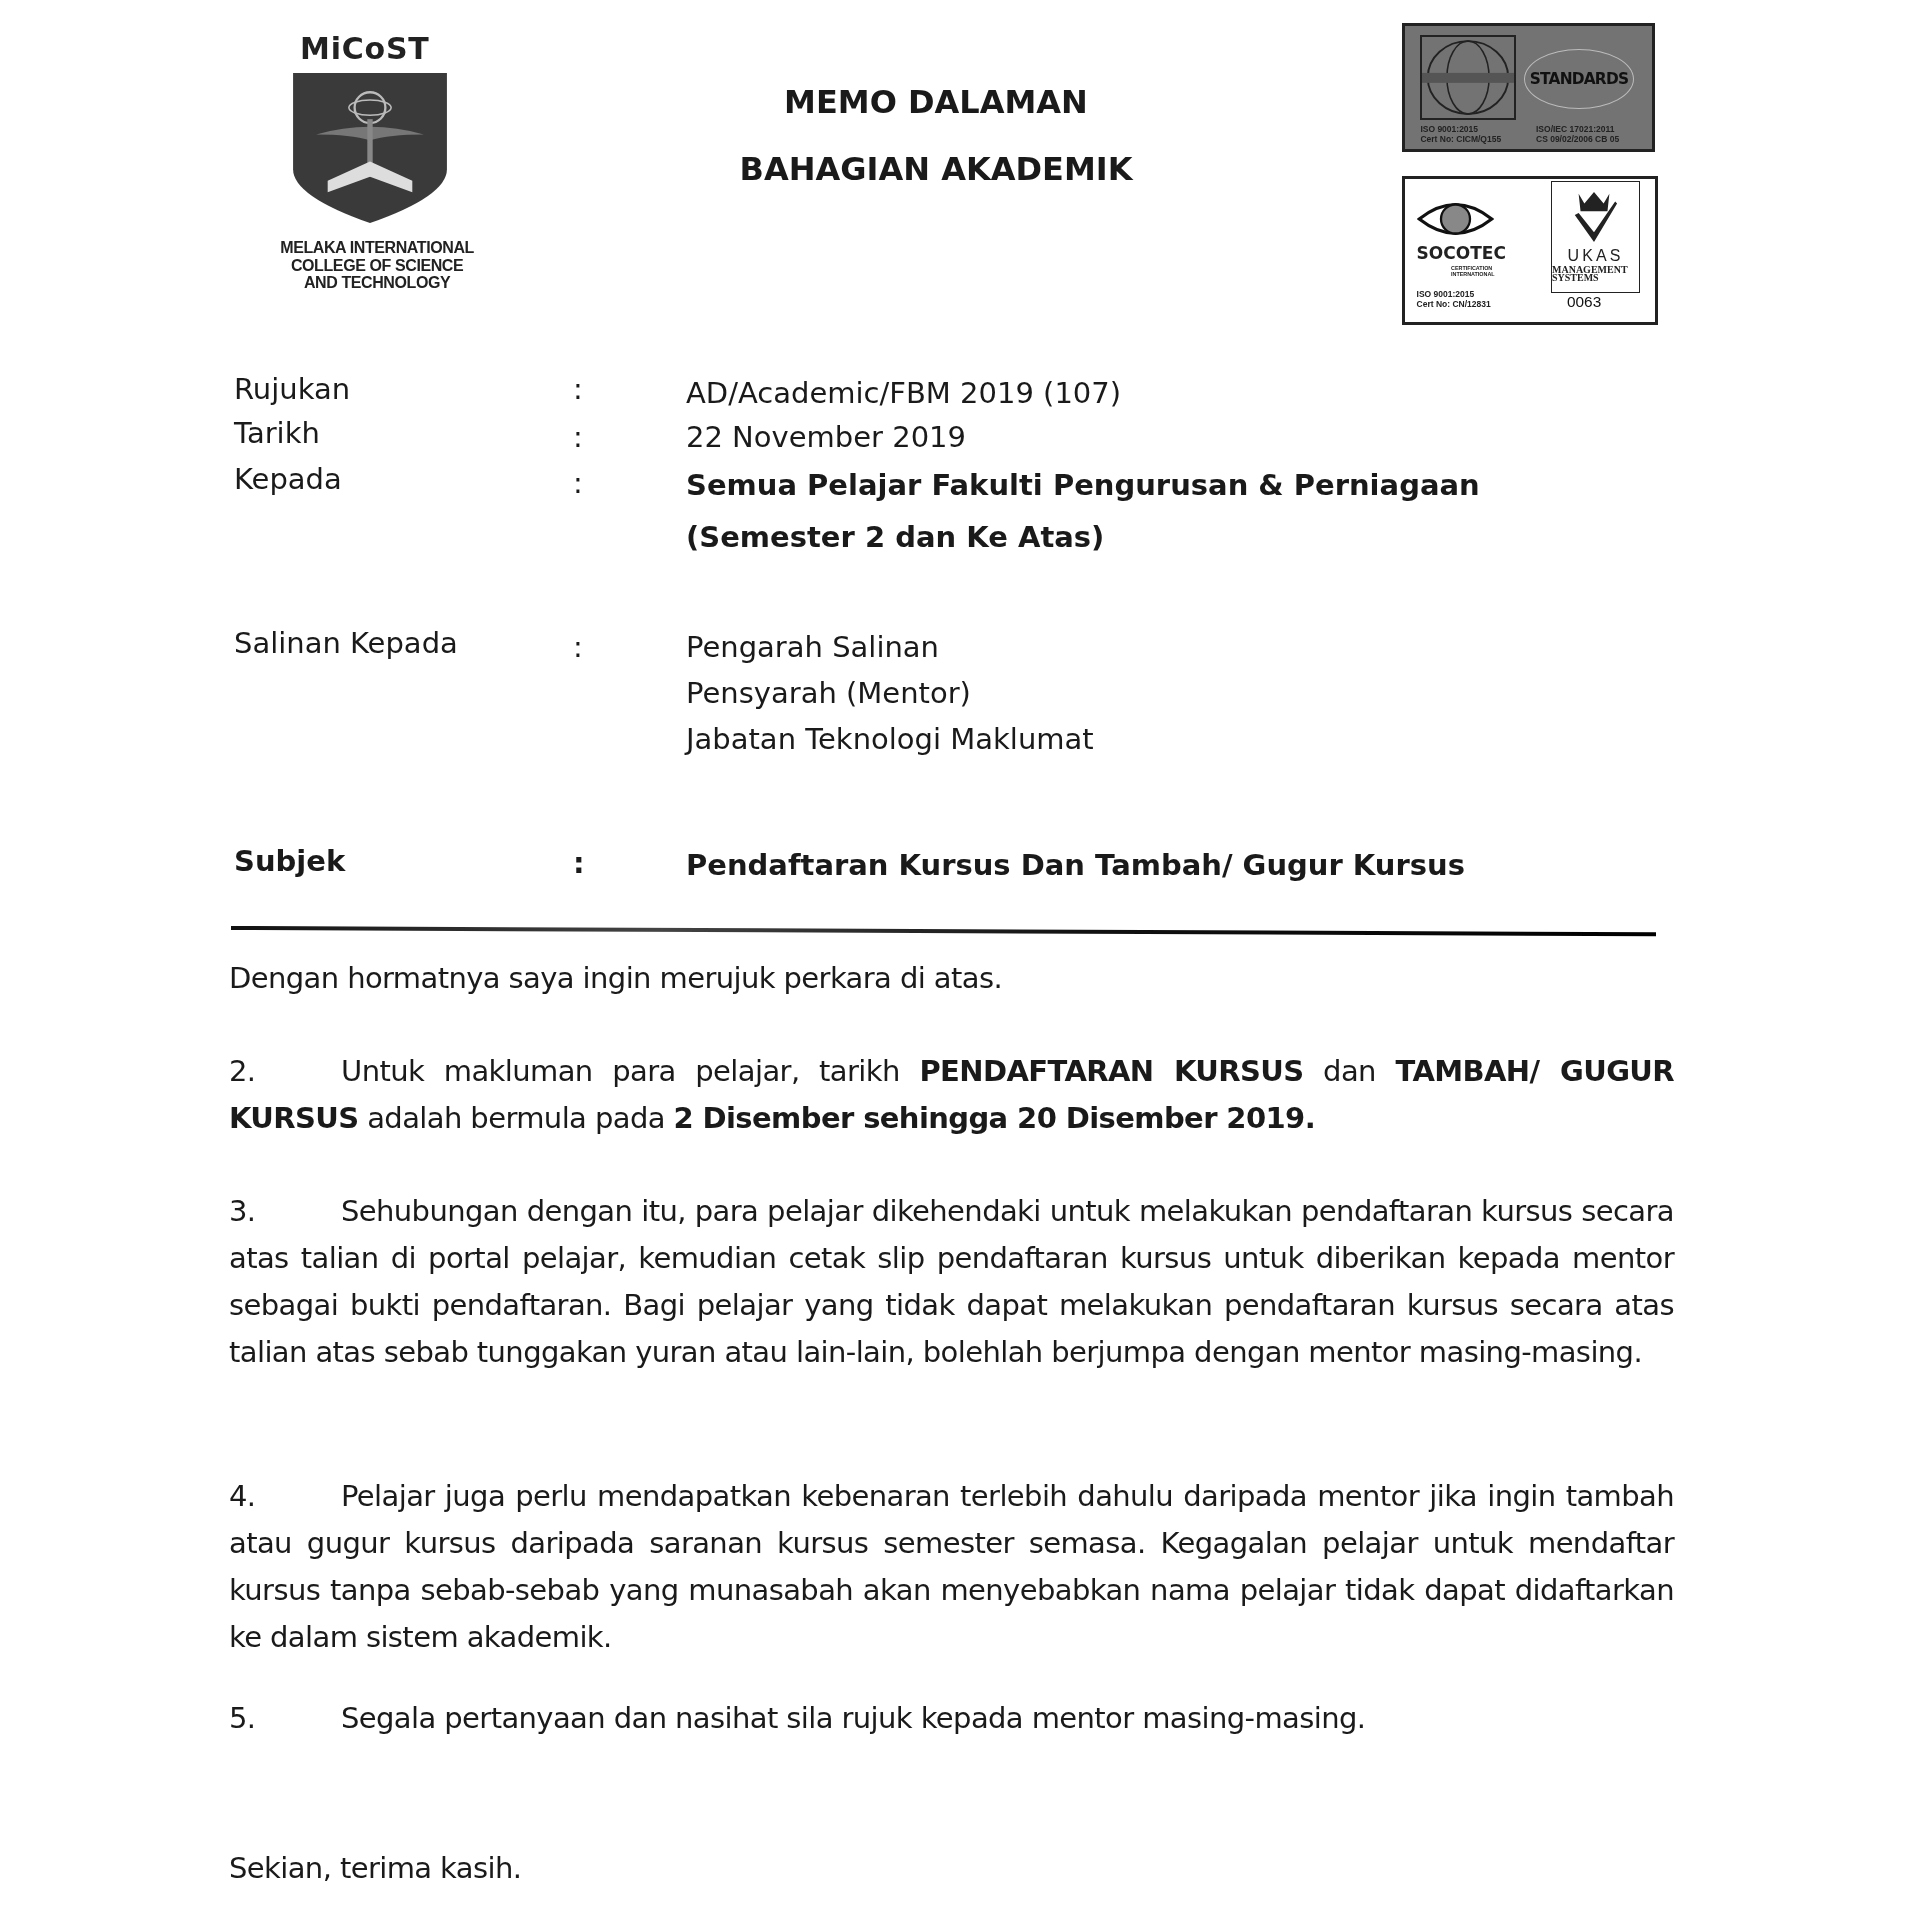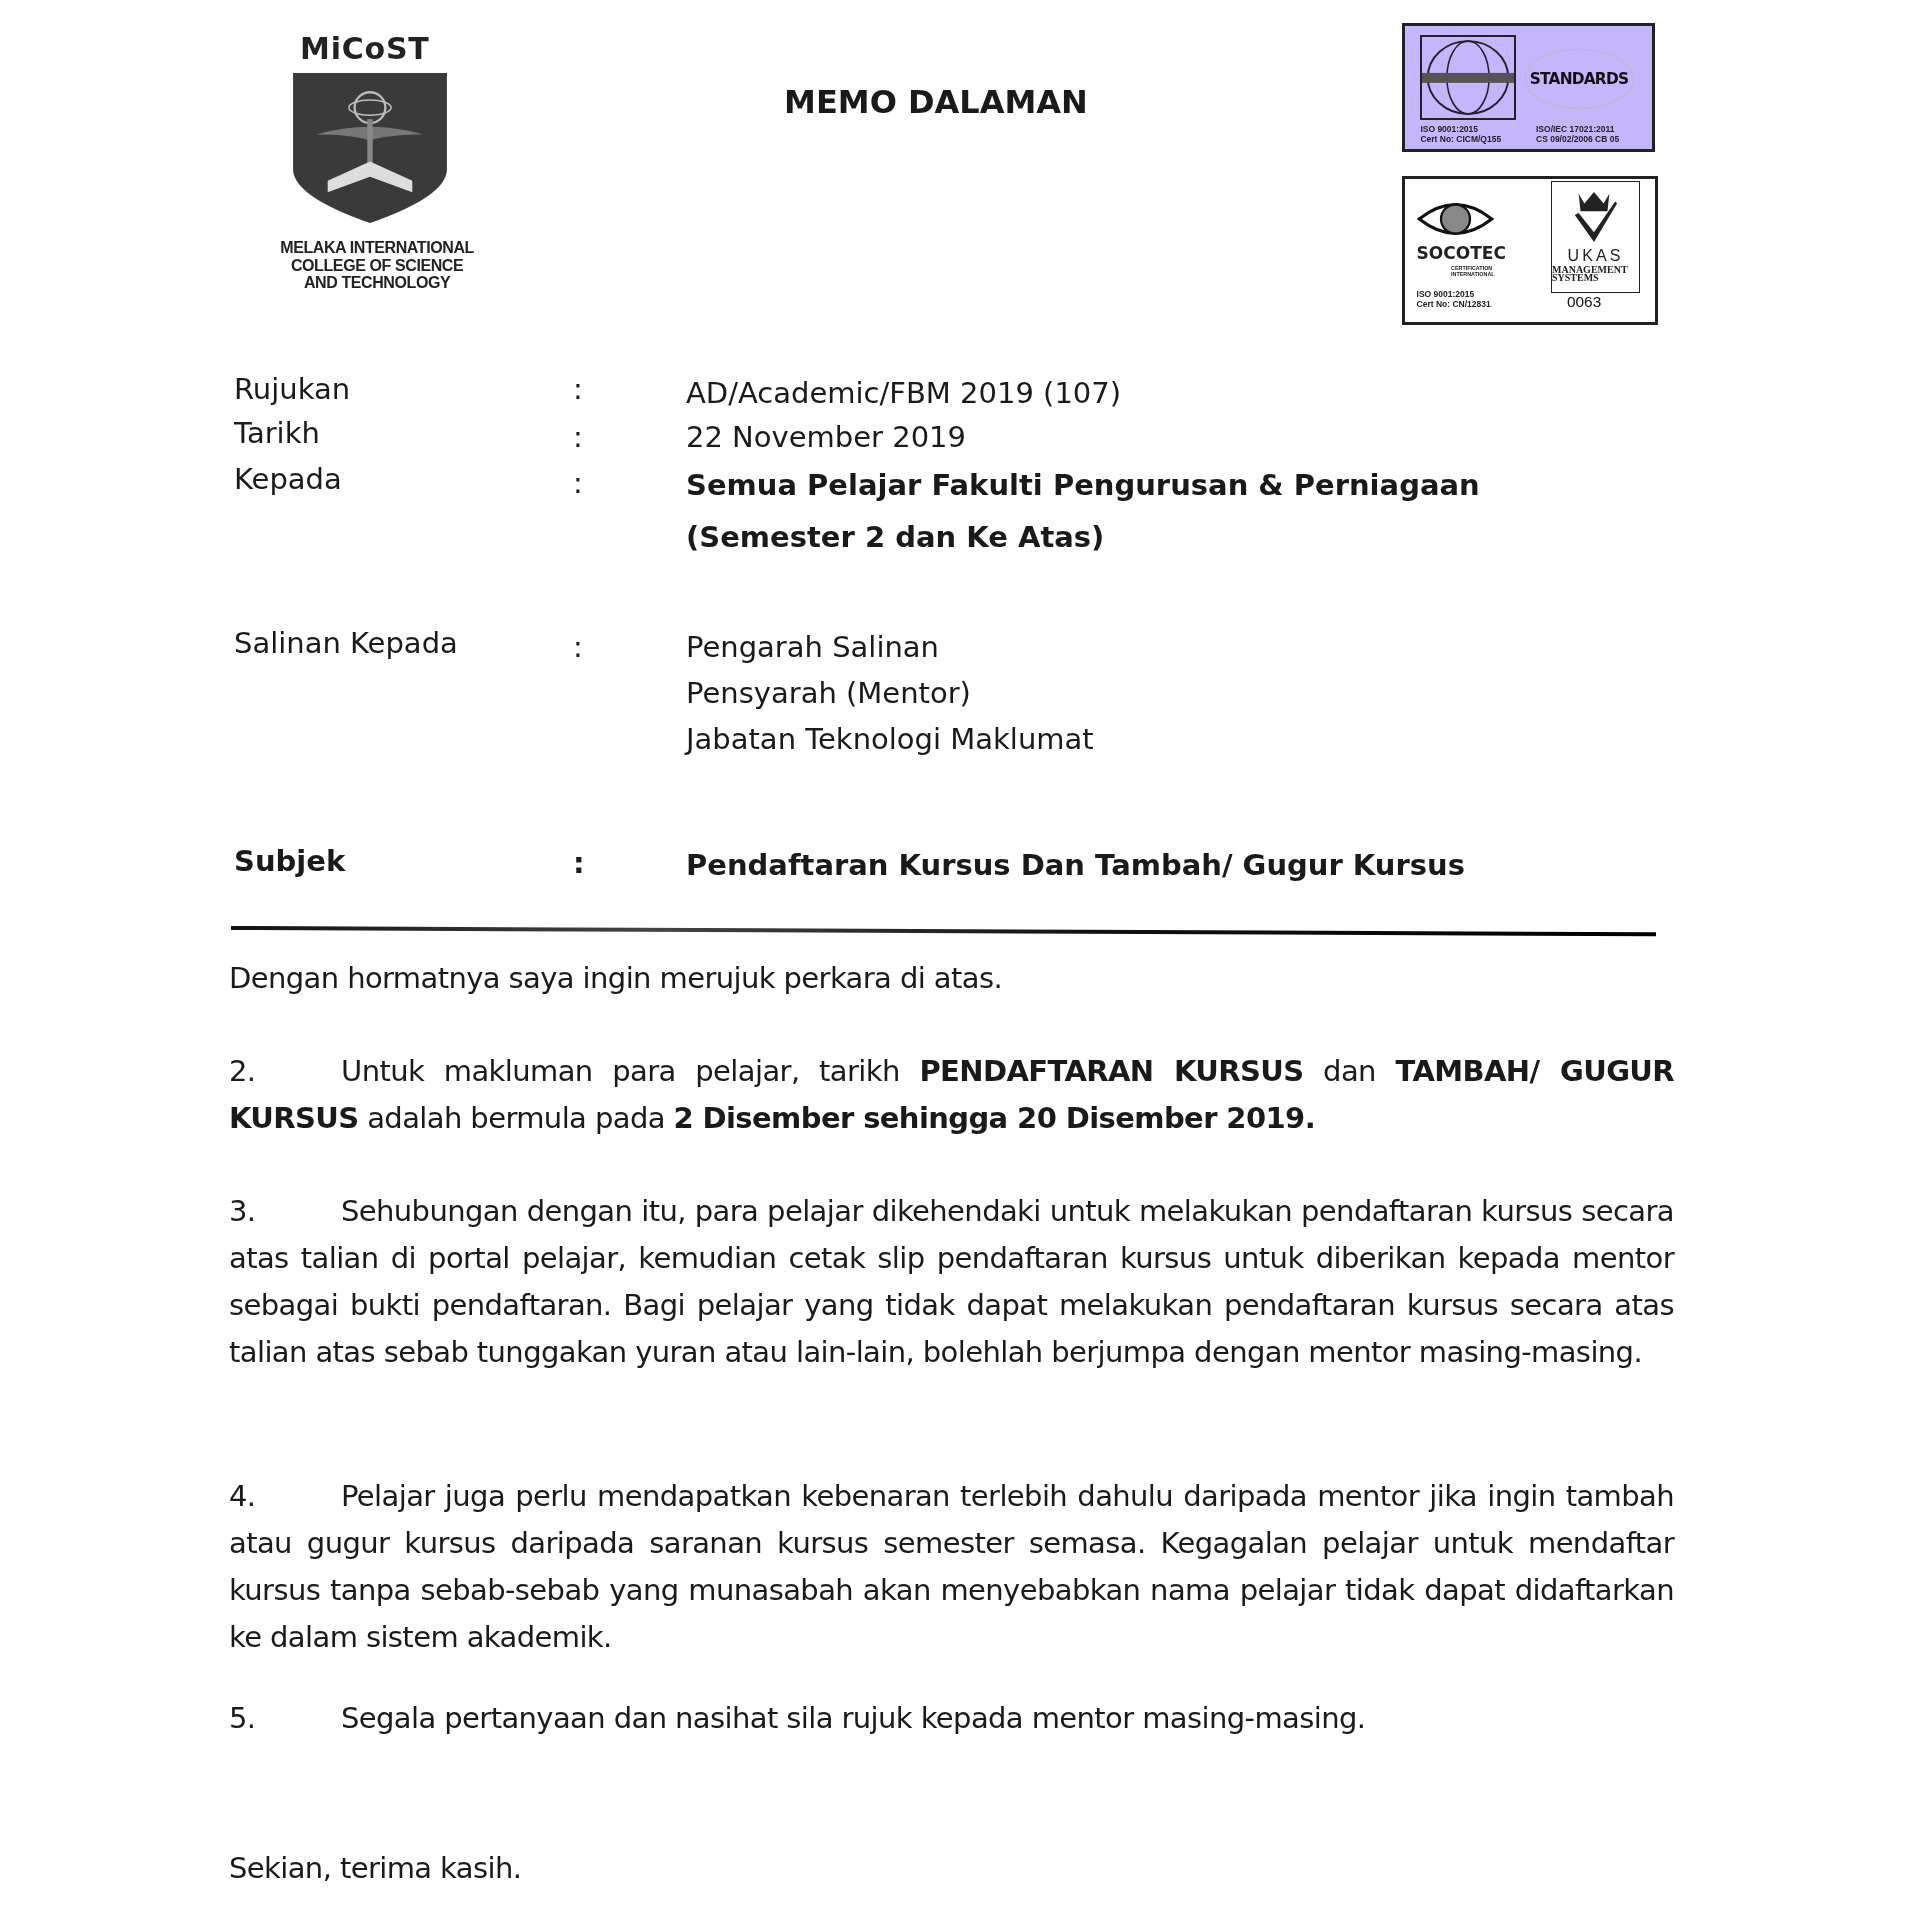--- a/index.html
+++ b/index.html
@@ -15,21 +15,21 @@
   .logo-sub { position:absolute; left: -15.4px; top: 208px; width: 231px; text-align:center;
               font-family: "Liberation Sans Narrow","Liberation Sans", sans-serif; font-weight: bold;
               font-size: 16px; line-height: 17.7px; color:#222; letter-spacing:-0.4px; }
 
   
   .memo-title { left: 601px; top: 69px; width: 670px; text-align: center;
                 font-family: "DejaVu Sans", sans-serif; font-weight: bold; font-size: 32px;
                 line-height: 67px; color: #1a1a1a; }
 
   
-  .cert-top { left: 1402px; top: 23px; width: 247px; height: 123px; border: 3.1px solid #222; background:#c4b5fd; }
+  .cert-top { left: 1402px; top: 23px; width: 247px; height: 123px; border: 3.1px solid #222; background:#737373; }
   .cert-bot { left: 1402px; top: 176px; width: 250px; height: 143px; border: 3.1px solid #222; background:#fff; }
   .cert-text { font-family: "Liberation Sans", sans-serif; font-weight: bold; font-size: 8.5px; line-height: 10px; color:#222; position:absolute; }
   .iqnet { position:absolute; left: 15.4px; top: 9.2px; width: 92px; height: 81px; border: 2.3px solid #222; }
   .standards-oval { position:absolute; left: 119px; top: 23px; width: 108px; height: 58px;
                     border: 1.5px solid #bbb; border-radius: 50%; display:flex; align-items:center; justify-content:center;
                     font-family: "DejaVu Sans", sans-serif; font-weight:bold; font-size: 15.4px; color:#111; letter-spacing:-0.8px; }
   .ukas-box { position:absolute; left: 146px; top: 2.3px; width: 87px; height: 110px; border: 1.9px solid #222; }
   .ukas-code { position:absolute; left: 162px; top: 114px; font-size: 15.4px; font-weight: normal; font-family:"Liberation Sans", sans-serif; color:#111; }
 
   
@@ -60,20 +60,21 @@
   </svg>
   <div class="logo-sub">
     <div>MELAKA INTERNATIONAL</div>
     <div>COLLEGE OF SCIENCE</div>
     <div>AND TECHNOLOGY</div>
   </div>
 </div>
 
 <div class="abs memo-title">
   <div>MEMO DALAMAN</div>
+  <div>BAHAGIAN AKADEMIK</div>
 </div>
 
 <div class="abs cert-top">
   <div class="iqnet">
     <svg width="92" height="81" viewBox="0 0 240 210">
       <ellipse cx="120" cy="105" rx="105" ry="95" fill="none" stroke="#222" stroke-width="5"></ellipse>
       <ellipse cx="120" cy="105" rx="55" ry="95" fill="none" stroke="#222" stroke-width="4"></ellipse>
       <rect x="0" y="93" width="240" height="26" fill="#555"></rect>
     </svg>
   </div>

